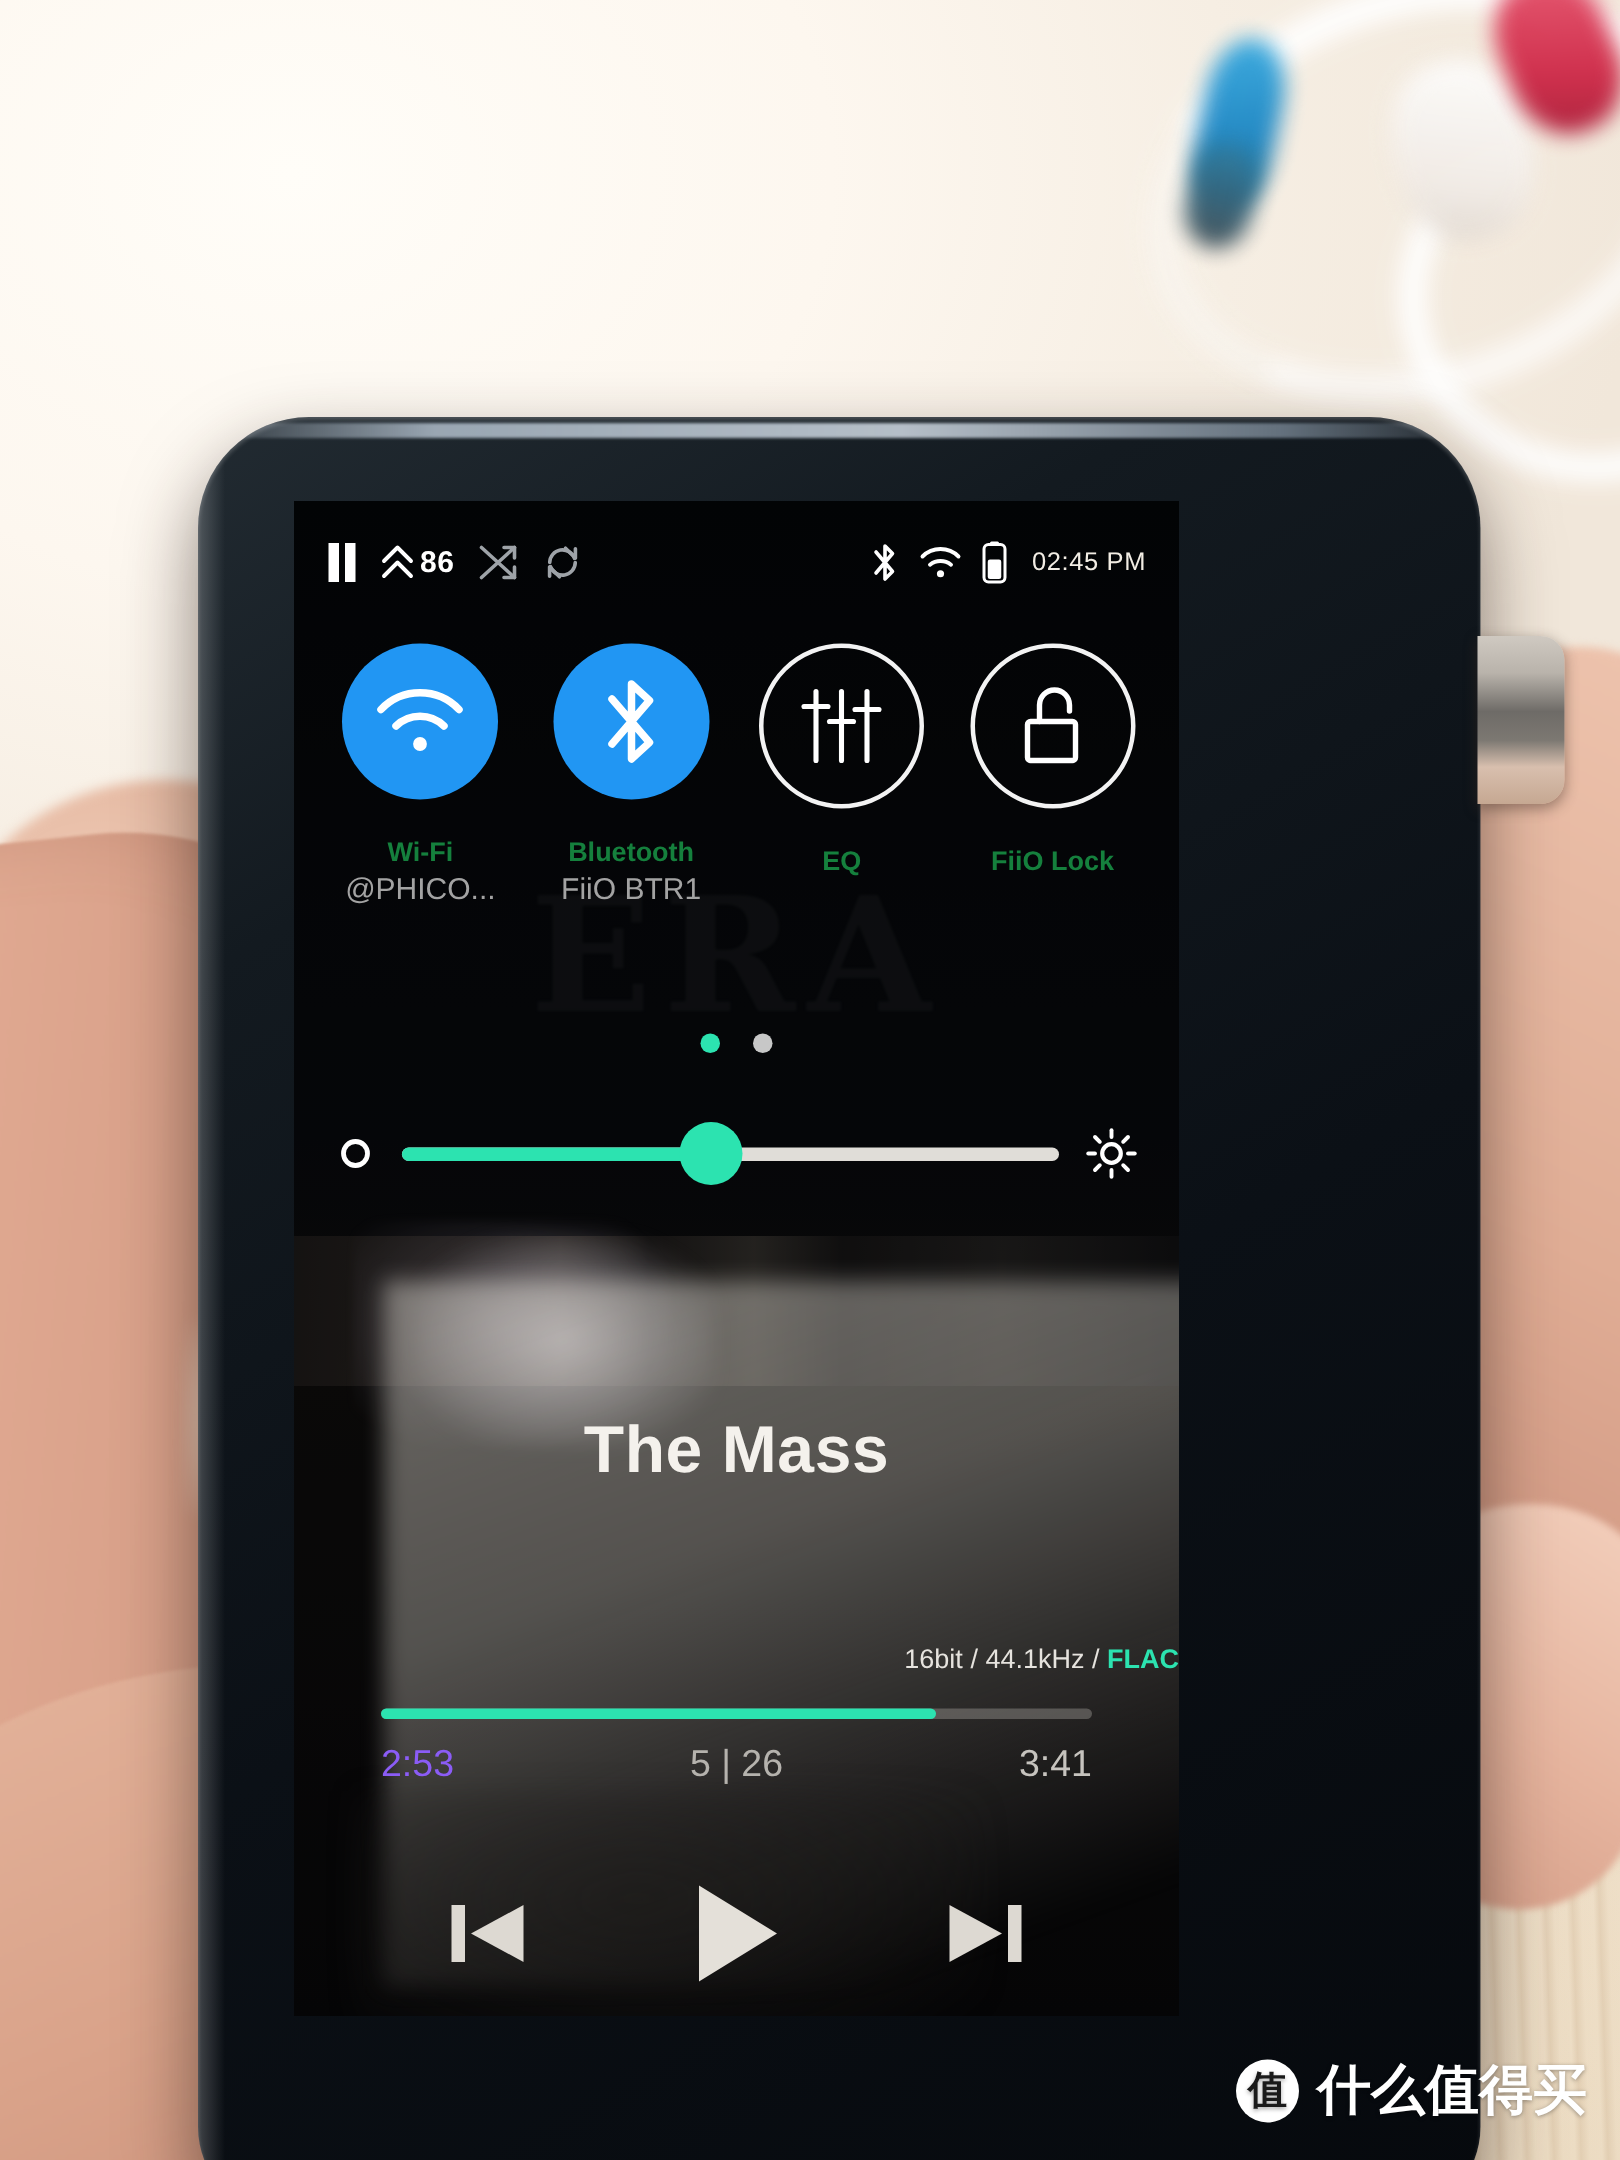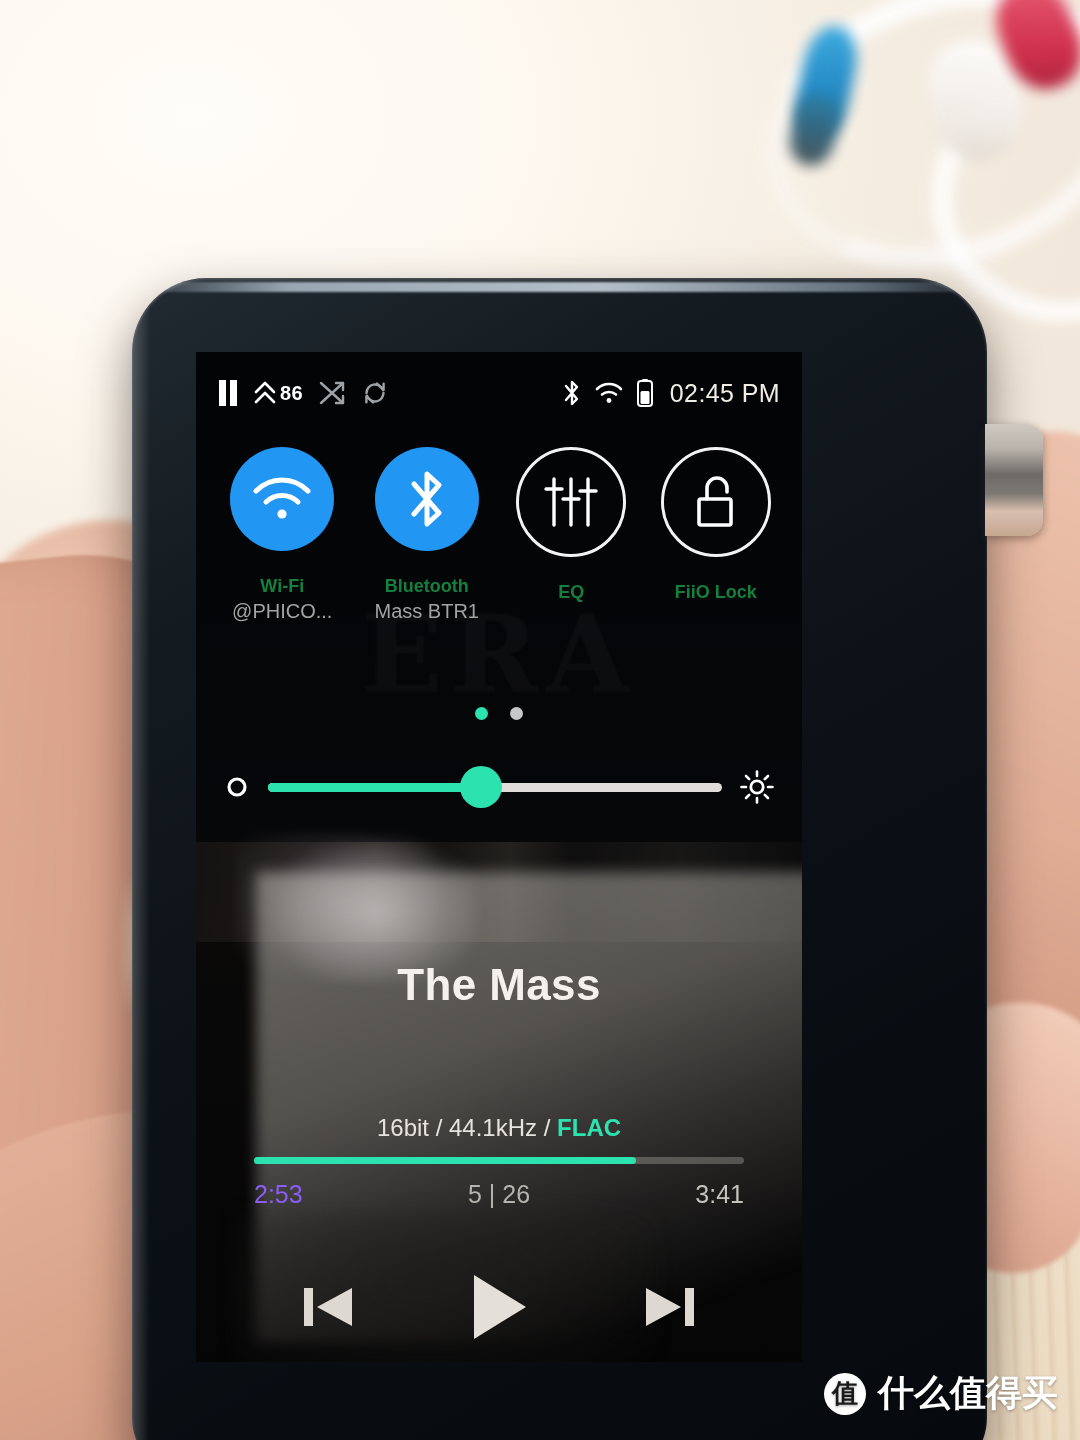--- a/index.html
+++ b/index.html
@@ -141,24 +141,23 @@
   }
   .wheel{
     position:absolute;left:985px;top:424px;width:58px;height:112px;
     border-radius:0 16px 16px 0;
     background:linear-gradient(180deg,#cfc9c1 0%, #b9b3ab 22%, #6e6b67 45%, #7c7872 62%, #d8bfae 78%, #c6a892 100%);
     box-shadow:0 3px 9px rgba(60,45,35,.45);
   }
 
   
   .screen{
-    position:absolute;left:196px;top:352px;width:590px;height:1010px;
+    position:absolute;left:196px;top:334px;width:590px;height:1010px;
     background:#000;overflow:hidden;
     font-family:"Liberation Sans", sans-serif;
-    padding-left:16px;
   }
   
   .albumart{
     position:absolute;inset:0;
     background:
       linear-gradient(180deg,#05070a 0%, #0a0c10 42%, #12100f 58%, #0a0a0c 100%);
   }
   .album-gothic{
     position:absolute;left:0;right:0;top:250px;height:160px;
     text-align:center;color:rgba(150,150,160,0.10);
@@ -209,21 +208,21 @@
   .statusbar{
     position:absolute;left:0;right:0;top:18px;height:46px;
     display:flex;align-items:center;padding:0 22px;
     color:#fff;
   }
   .sb-left{display:flex;align-items:center;gap:15px;}
   .sb-right{display:flex;align-items:center;gap:12px;margin-left:auto;}
   .ico{display:inline-flex;align-items:center;justify-content:center;}
   .vol{display:flex;align-items:center;gap:3px;}
   .vol-num{font-size:20px;font-weight:bold;letter-spacing:.3px;color:#fff;}
-  .clock{font-size:25px;color:#f2ede4;letter-spacing:.4px;margin-left:4px;}
+  .clock{font-size:17px;color:#f2ede4;letter-spacing:.4px;margin-left:4px;}
 
   
   .toggles{
     position:absolute;left:0;right:0;top:95px;
     display:flex;justify-content:space-around;padding:0 14px;
   }
   .toggle{width:124px;text-align:center;}
   .t-circle{
     width:104px;height:104px;border-radius:50%;margin:0 auto;
     display:flex;align-items:center;justify-content:center;
@@ -264,22 +263,22 @@
   
   .np-title{
     position:absolute;left:0;right:0;top:608px;text-align:center;
     color:#f4f1ec;font-size:44px;font-weight:bold;letter-spacing:.4px;
   }
   .np-artist{
     position:absolute;left:0;right:0;top:672px;text-align:center;
     color:#c7c4bf;font-size:32px;font-weight:normal;
   }
   .np-format{
-    position:absolute;left:0;right:0;top:762px;text-align:center;
-    color:#e6e3de;font-size:24px;
+    position:absolute;left:0;right:0;top:762px;text-align:right;
+    color:#e6e3de;font-size:18px;
   }
   .np-format .fmt{color:#2ce3b0;font-weight:bold;}
   .prog-track{
     position:absolute;left:58px;right:58px;top:805px;height:7px;border-radius:4px;
     background:rgba(210,206,200,0.30);
   }
   .prog-fill{position:absolute;left:0;top:0;bottom:0;border-radius:4px;background:#2ce3b0;}
   .times{
     position:absolute;left:58px;right:58px;top:828px;
     display:flex;align-items:center;color:#b9b6b1;font-size:25px;
@@ -421,21 +420,21 @@
 
       <div class="toggle">
         <div class="t-circle t-on">
           <span class="ico">
             <svg width="44" height="66" viewBox="0 0 44 66">
               <path d="M9 18 L34 47 L22 58 L22 8 L34 19 L9 48" fill="none" stroke="#fff" stroke-width="5" stroke-linecap="round" stroke-linejoin="round"></path>
             </svg>
           </span>
         </div>
         <div class="t-label">Bluetooth</div>
-        <div class="t-sub">Mass BTR1</div>
+        <div class="t-sub">FiiO BTR1</div>
       </div>
 
       <div class="toggle">
         <div class="t-circle t-off">
           <span class="ico">
             <svg width="58" height="58" viewBox="0 0 58 58">
               <line x1="12" y1="6" x2="12" y2="52" stroke="#fff" stroke-width="3.4" stroke-linecap="round"></line>
               <line x1="29" y1="6" x2="29" y2="52" stroke="#fff" stroke-width="3.4" stroke-linecap="round"></line>
               <line x1="46" y1="6" x2="46" y2="52" stroke="#fff" stroke-width="3.4" stroke-linecap="round"></line>
               <line x1="4" y1="16" x2="20" y2="16" stroke="#fff" stroke-width="3.4" stroke-linecap="round"></line>

